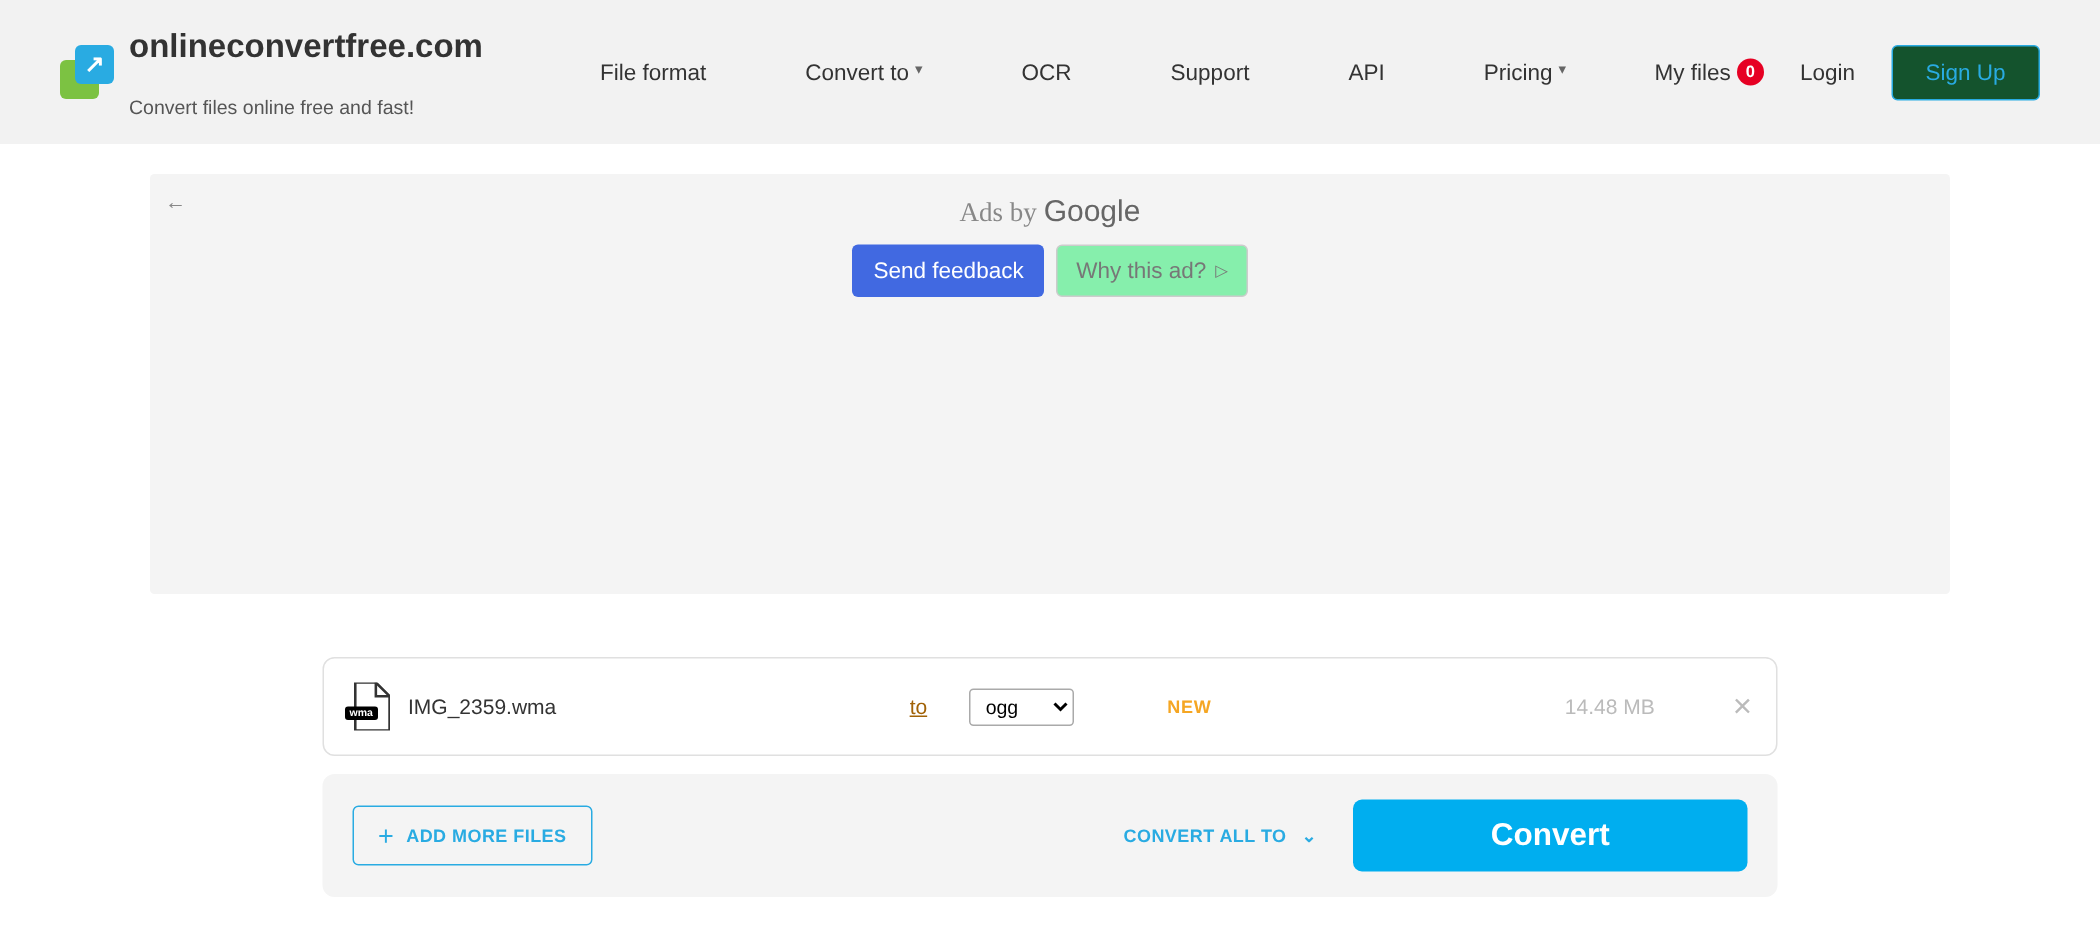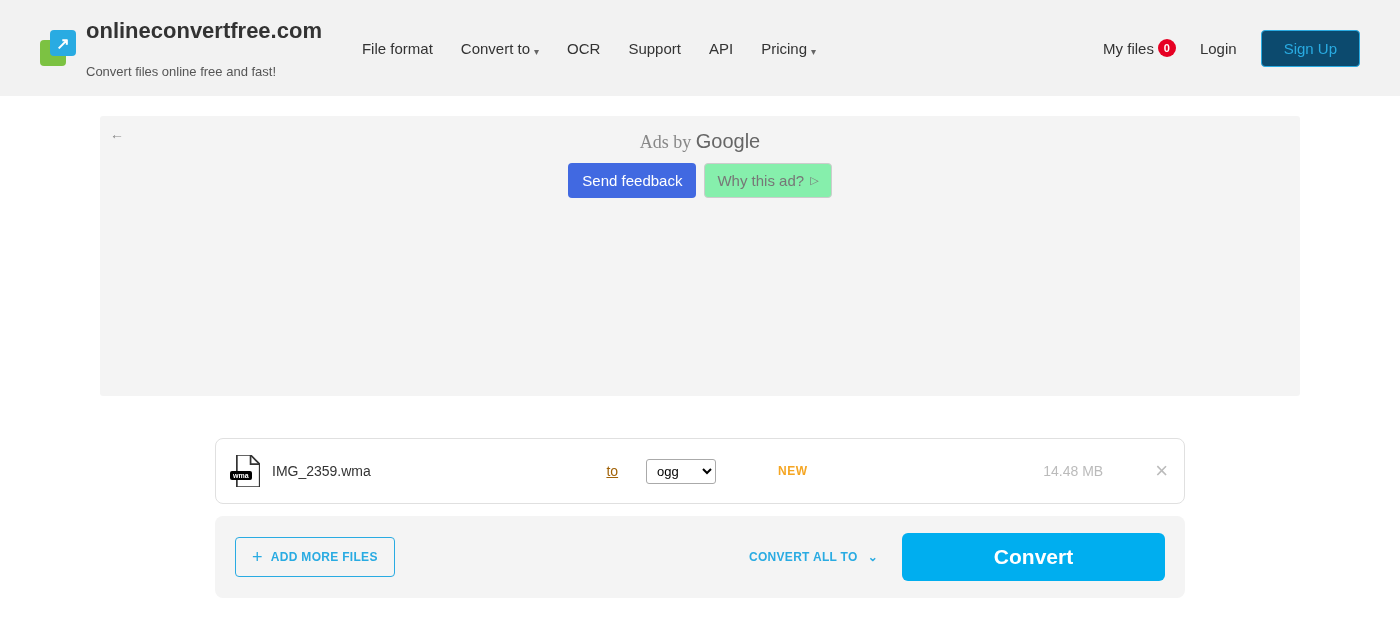--- a/index.html
+++ b/index.html
@@ -9,28 +9,28 @@
 .logo-block { display: flex; align-items: center; gap: 10px; margin-right: 40px; }
 .logo-icon { width: 36px; height: 36px; position: relative; }
 .logo-icon .sq1 { position: absolute; width: 26px; height: 26px; background: #7cc242; border-radius: 4px; bottom: 0; left: 0; }
 .logo-icon .sq2 { position: absolute; width: 26px; height: 26px; background: #29abe2; border-radius: 4px; top: 0; right: 0; display:flex; align-items:center; justify-content:center;}
 .logo-icon .arrow { color:#fff; font-size:16px; font-weight:bold; }
 .logo-text { display: flex; flex-direction: column; }
 .site-name { font-size: 22px; font-weight: 700; color: #333; }
 .tagline { font-size: 13px; color: #555; margin-top: 20px; }
 
 .nav { display: flex; gap: 28px; align-items: center; flex: 1; }
-.nav-item { font-size: 15px; color: #333; cursor: pointer; display: flex; align-items: flex-end; gap: 4px; }
+.nav-item { font-size: 15px; color: #333; cursor: pointer; display: flex; align-items: flex-start; gap: 4px; margin-left: 38px; }
 .chevron-down { font-size: 10px; color: #666; }
 
 .right-nav { display: flex; align-items: center; gap: 24px; }
 .my-files { font-size: 15px; color: #333; cursor: pointer; display: flex; align-items: center; gap: 4px; }
 .badge { background: #e60023; color: #fff; border-radius: 9px; min-width: 18px; height: 18px; font-size: 11px; display: inline-flex; align-items: center; justify-content: center; padding: 0 5px; font-weight:600;}
 .login { font-size: 15px; color: #333; cursor: pointer; }
-.signup { border: 1px solid #29abe2; color: #29abe2; background: #0c4a6e; padding: 9px 22px; border-radius: 4px; font-size: 15px; cursor: pointer; }
+.signup { border: 1px solid #29abe2; color: #29abe2; background: #14532d; padding: 9px 22px; border-radius: 4px; font-size: 15px; cursor: pointer; }
 
 .ad-region { background: #f4f4f4; margin: 20px auto 0; width: 1200px; height: 280px; position: relative; padding-top: 14px; border-radius: 3px;}
 .ad-back { position: absolute; left: 10px; top: 10px; color: #888; font-size: 14px; cursor:pointer;}
 .ad-title { text-align: center; color: #888; font-size: 18px; font-family: 'Comic Sans MS', cursive; margin-bottom: 10px;}
 .ad-google { color:#666; font-size:20px; font-weight:400; font-family: Arial;}
 .ad-buttons { display: flex; justify-content: center; gap: 8px; }
 .feedback-btn { background: #4169e1; color: #fff; border: none; padding: 8px 14px; border-radius: 4px; font-size: 15px; cursor: pointer; }
 .whyad-btn { background: #86efac; color: #777; border: 1px solid #ccc; padding: 8px 12px; border-radius: 4px; font-size: 15px; cursor: pointer; display:flex; align-items:center; gap:6px;}
 .ad-play { font-size: 11px; }
 

